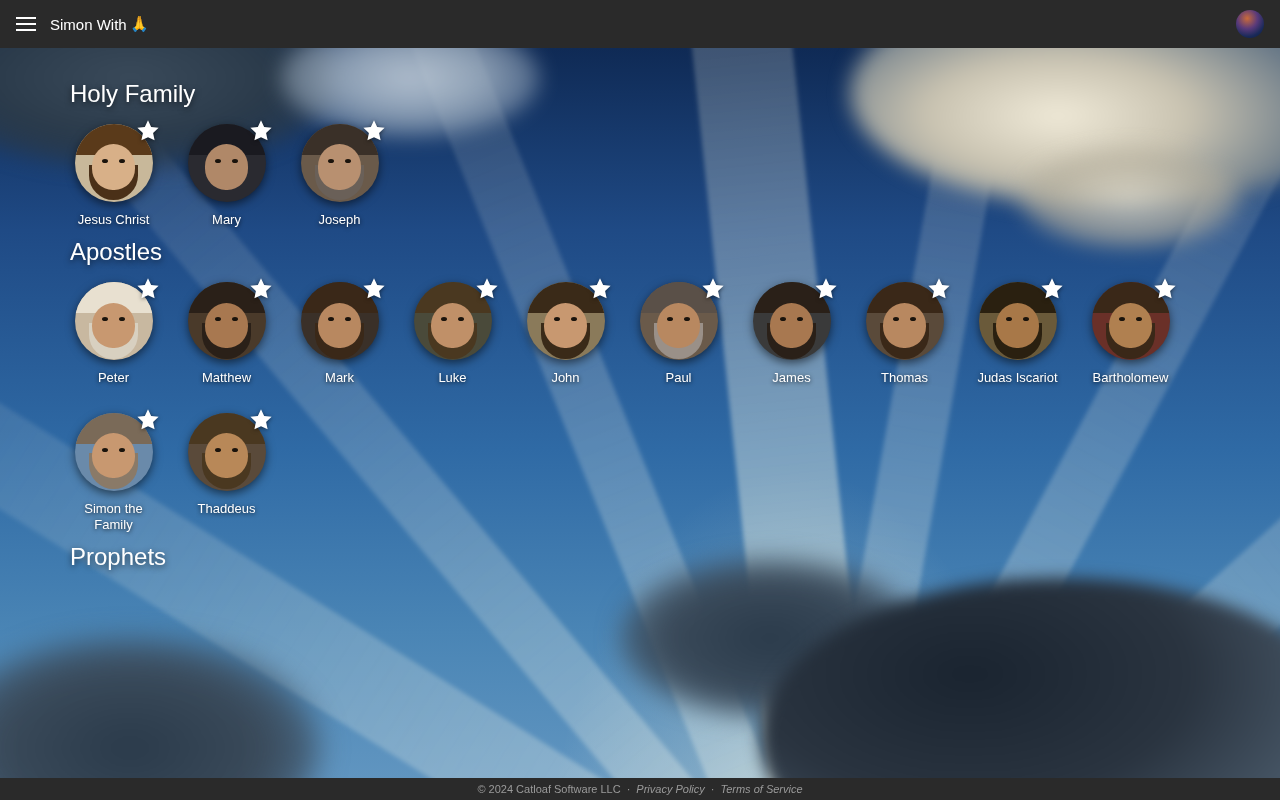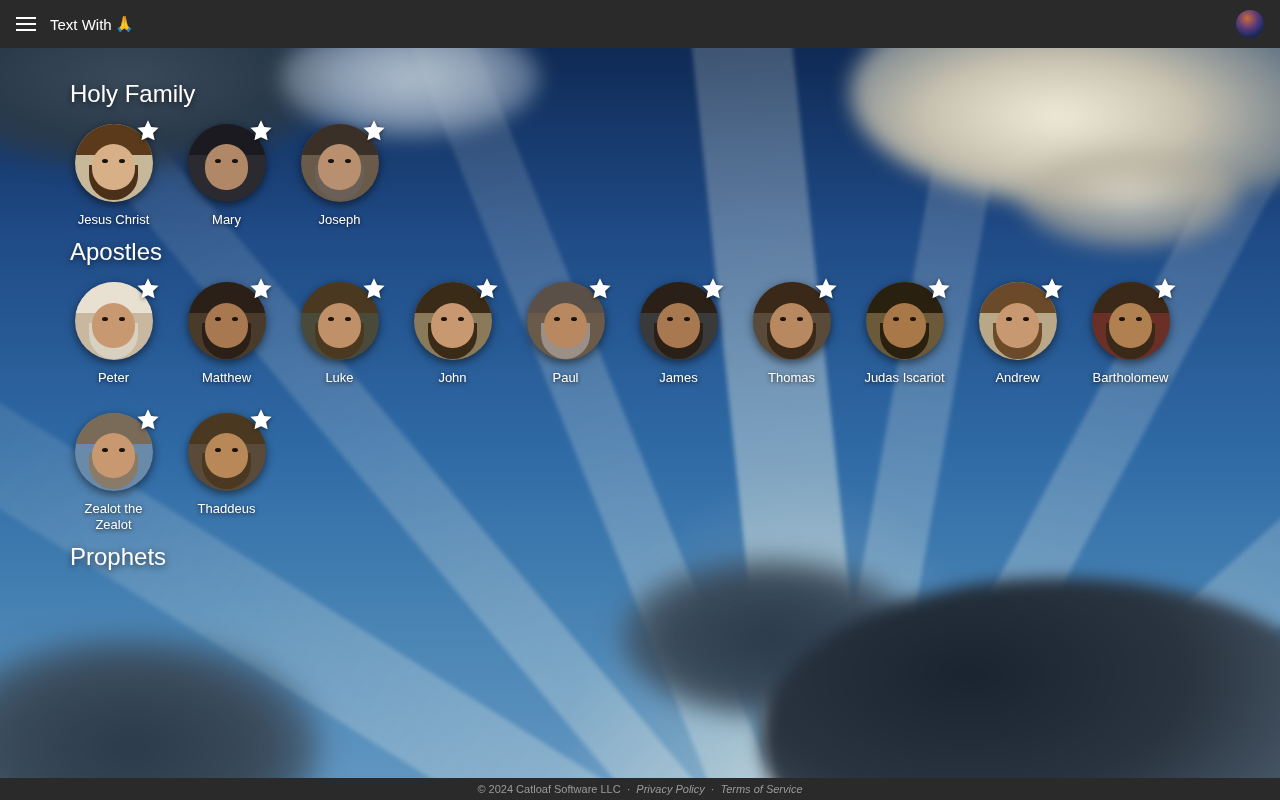--- a/index.html
+++ b/index.html
@@ -137,21 +137,21 @@
 <body>
 
 <div class="topbar">
   <div class="topbar-left">
     <div class="hamburger">
       <span></span>
         <span></span>
         <span></span>
     </div>
     <div class="app-title">
-      <span>Text With</span>
+      <span>Simon With</span>
       <span>🙏</span>
     </div>
   </div>
   <div class="profile-avatar"></div>
 </div>
 
 <div class="main">
   <div class="sky-bg">
     <div class="ray" style="transform:translateX(150px) rotate(-58deg); width:90px;"></div>
     <div class="ray" style="transform:translateX(150px) rotate(-40deg);"></div>
@@ -259,20 +259,37 @@
                 </div>
               </div>
               <div class="star"><svg viewBox="0 0 24 24">
                   <path fill="#ffffff" d="M12 2l2.9 6.3 6.9.8-5.1 4.7 1.4 6.8L12 17.8 5.9 20.6l1.4-6.8L2.2 9.1l6.9-.8z"></path>
                 </svg></div>
             </div>
             <div class="char-name">Matthew</div>
           </div>
           <div class="char-card">
             <div class="avatar-wrap">
+              <div class="avatar" style="background: rgb(58, 48, 40);">
+                <div class="face">
+                  <div class="hair" style="background:#3a2818"></div>
+                  <div class="beard" style="background:#3a2818"></div>
+                  <div class="skin" style="background:#b88860"></div>
+                  <div class="eyeL"></div>
+                  <div class="eyeR"></div>
+                </div>
+              </div>
+              <div class="star"><svg viewBox="0 0 24 24">
+                  <path fill="#ffffff" d="M12 2l2.9 6.3 6.9.8-5.1 4.7 1.4 6.8L12 17.8 5.9 20.6l1.4-6.8L2.2 9.1l6.9-.8z"></path>
+                </svg></div>
+            </div>
+            <div class="char-name">Mark</div>
+          </div>
+          <div class="char-card">
+            <div class="avatar-wrap">
               <div class="avatar" style="background: rgb(74, 74, 58);">
                 <div class="face">
                   <div class="hair" style="background:#4a3820"></div>
                   <div class="beard" style="background:#4a3820"></div>
                   <div class="skin" style="background:#c09068"></div>
                   <div class="eyeL"></div>
                   <div class="eyeR"></div>
                 </div>
               </div>
               <div class="star"><svg viewBox="0 0 24 24">
@@ -361,37 +378,20 @@
                 </div>
               </div>
               <div class="star"><svg viewBox="0 0 24 24">
                   <path fill="#ffffff" d="M12 2l2.9 6.3 6.9.8-5.1 4.7 1.4 6.8L12 17.8 5.9 20.6l1.4-6.8L2.2 9.1l6.9-.8z"></path>
                 </svg></div>
             </div>
             <div class="char-name">Judas Iscariot</div>
           </div>
           <div class="char-card">
             <div class="avatar-wrap">
-              <div class="avatar" style="background: rgb(184, 168, 136);">
-                <div class="face">
-                  <div class="hair" style="background:#6a4a28"></div>
-                  <div class="beard" style="background:#6a4a28"></div>
-                  <div class="skin" style="background:#c89870"></div>
-                  <div class="eyeL"></div>
-                  <div class="eyeR"></div>
-                </div>
-              </div>
-              <div class="star"><svg viewBox="0 0 24 24">
-                  <path fill="#ffffff" d="M12 2l2.9 6.3 6.9.8-5.1 4.7 1.4 6.8L12 17.8 5.9 20.6l1.4-6.8L2.2 9.1l6.9-.8z"></path>
-                </svg></div>
-            </div>
-            <div class="char-name">Andrew</div>
-          </div>
-          <div class="char-card">
-            <div class="avatar-wrap">
               <div class="avatar" style="background: rgb(106, 48, 40);">
                 <div class="face">
                   <div class="hair" style="background:#3a2818"></div>
                   <div class="beard" style="background:#3a2818"></div>
                   <div class="skin" style="background:#b08050"></div>
                   <div class="eyeL"></div>
                   <div class="eyeR"></div>
                 </div>
               </div>
               <div class="star"><svg viewBox="0 0 24 24">
@@ -408,21 +408,21 @@
                   <div class="beard" style="background:#8a7a68"></div>
                   <div class="skin" style="background:#c89870"></div>
                   <div class="eyeL"></div>
                   <div class="eyeR"></div>
                 </div>
               </div>
               <div class="star"><svg viewBox="0 0 24 24">
                   <path fill="#ffffff" d="M12 2l2.9 6.3 6.9.8-5.1 4.7 1.4 6.8L12 17.8 5.9 20.6l1.4-6.8L2.2 9.1l6.9-.8z"></path>
                 </svg></div>
             </div>
-            <div class="char-name">Zealot the Zealot</div>
+            <div class="char-name">Simon the Family</div>
           </div>
           <div class="char-card">
             <div class="avatar-wrap">
               <div class="avatar" style="background: rgb(90, 74, 58);">
                 <div class="face">
                   <div class="hair" style="background:#4a3820"></div>
                   <div class="beard" style="background:#4a3820"></div>
                   <div class="skin" style="background:#b88858"></div>
                   <div class="eyeL"></div>
                   <div class="eyeR"></div>

